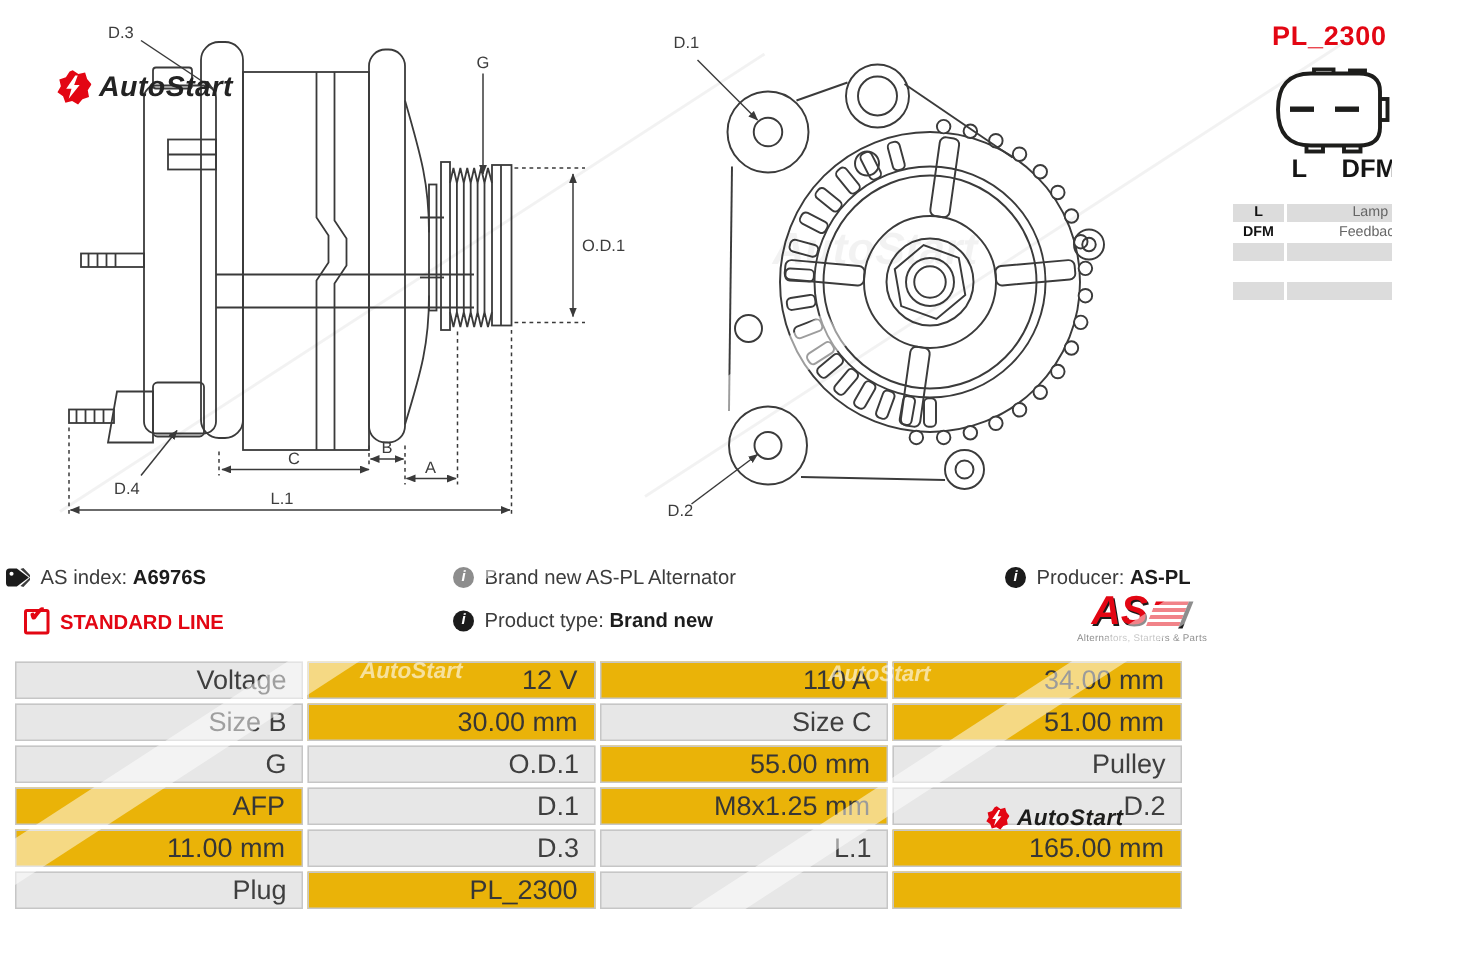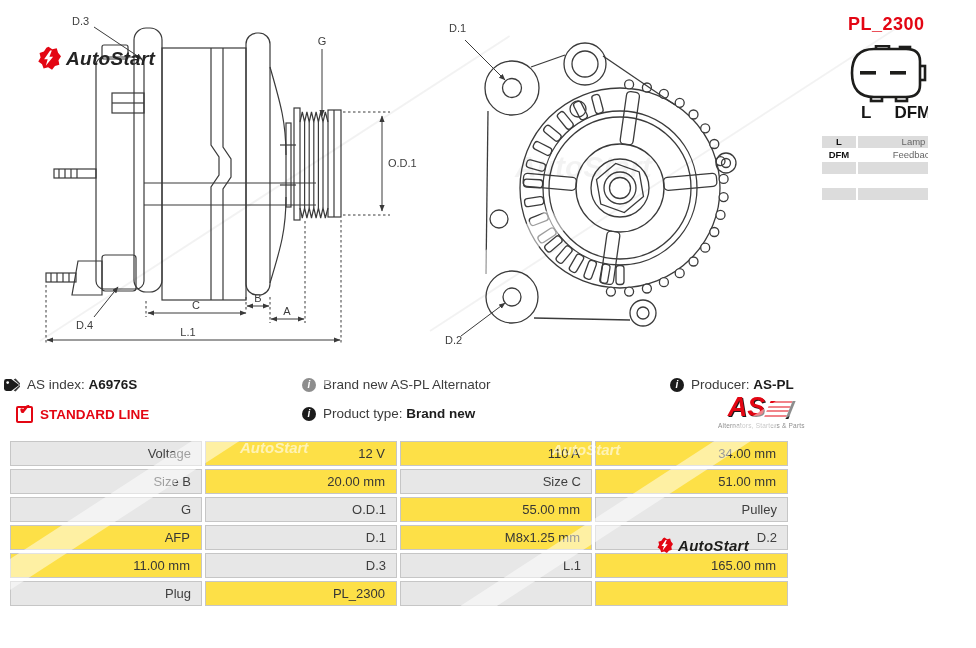--- a/index.html
+++ b/index.html
@@ -50,24 +50,24 @@
   .aspl-as{font-style:italic;font-weight:bold;font-size:27px;line-height:24px;color:#e30613;
            text-shadow:1px 1px 0 #1a1a1a;}
   .aspl-stripes{display:inline-block;width:22px;height:18px;margin-left:2px;transform:skewX(-22deg);
            background:repeating-linear-gradient(to bottom,#e30613 0 2.3px,#fff 2.3px 4.6px);
            border-right:3px solid #1a1a1a;}
   .aspl-caption{font-size:6.5px;color:#8f8f8f;margin-top:3px;letter-spacing:.2px;white-space:nowrap;}
 
   
   .spec-table{position:absolute;left:10px;top:441px;display:grid;
       grid-template-columns:192px 192px 192px 193px;grid-auto-rows:25px;gap:3px;}
-  .spec-table>div{box-sizing:border-box;border:1px solid #c6c6c6;font-size:13px;line-height:23px;
+  .spec-table>div{box-sizing:border-box;border:1px solid #c6c6c6;font-size:18px;line-height:23px;
       text-align:right;overflow:hidden;padding-left:16px;}
   .cl{background:#e7e7e7;color:#3f3f3f;padding-right:10px;}
-  .cv{background:#fde047;color:#363636;padding-right:11px;}
+  .cv{background:#eab308;color:#363636;padding-right:11px;}
 
   
   .wm{position:absolute;pointer-events:none;}
   .ghost{font-style:italic;font-weight:bold;font-size:15px;color:rgba(255,255,255,.6);}
   .ghost-big{font-style:italic;font-weight:bold;font-size:30px;color:rgba(0,0,0,.05);}
   .streak{transform-origin:left center;}
 </style>
 </head>
 <body>
 
@@ -339,21 +339,21 @@
     <div class="aspl-caption">Alternators, Starters &amp; Parts</div>
   </div>
 
   <div class="spec-table">
     <div class="cl">Voltage</div>
     <div class="cv">12 V</div>
     <div class="cv">110 A</div>
 
     <div class="cv">34.00 mm</div>
     <div class="cl">Size B</div>
-    <div class="cv">20.00 mm</div>
+    <div class="cv">30.00 mm</div>
 
     <div class="cl">Size C</div>
     <div class="cv">51.00 mm</div>
     <div class="cl">G</div>
 
     <div class="cl">O.D.1</div>
     <div class="cv">55.00 mm</div>
     <div class="cl">Pulley</div>
     <div class="cv">AFP</div>
 

